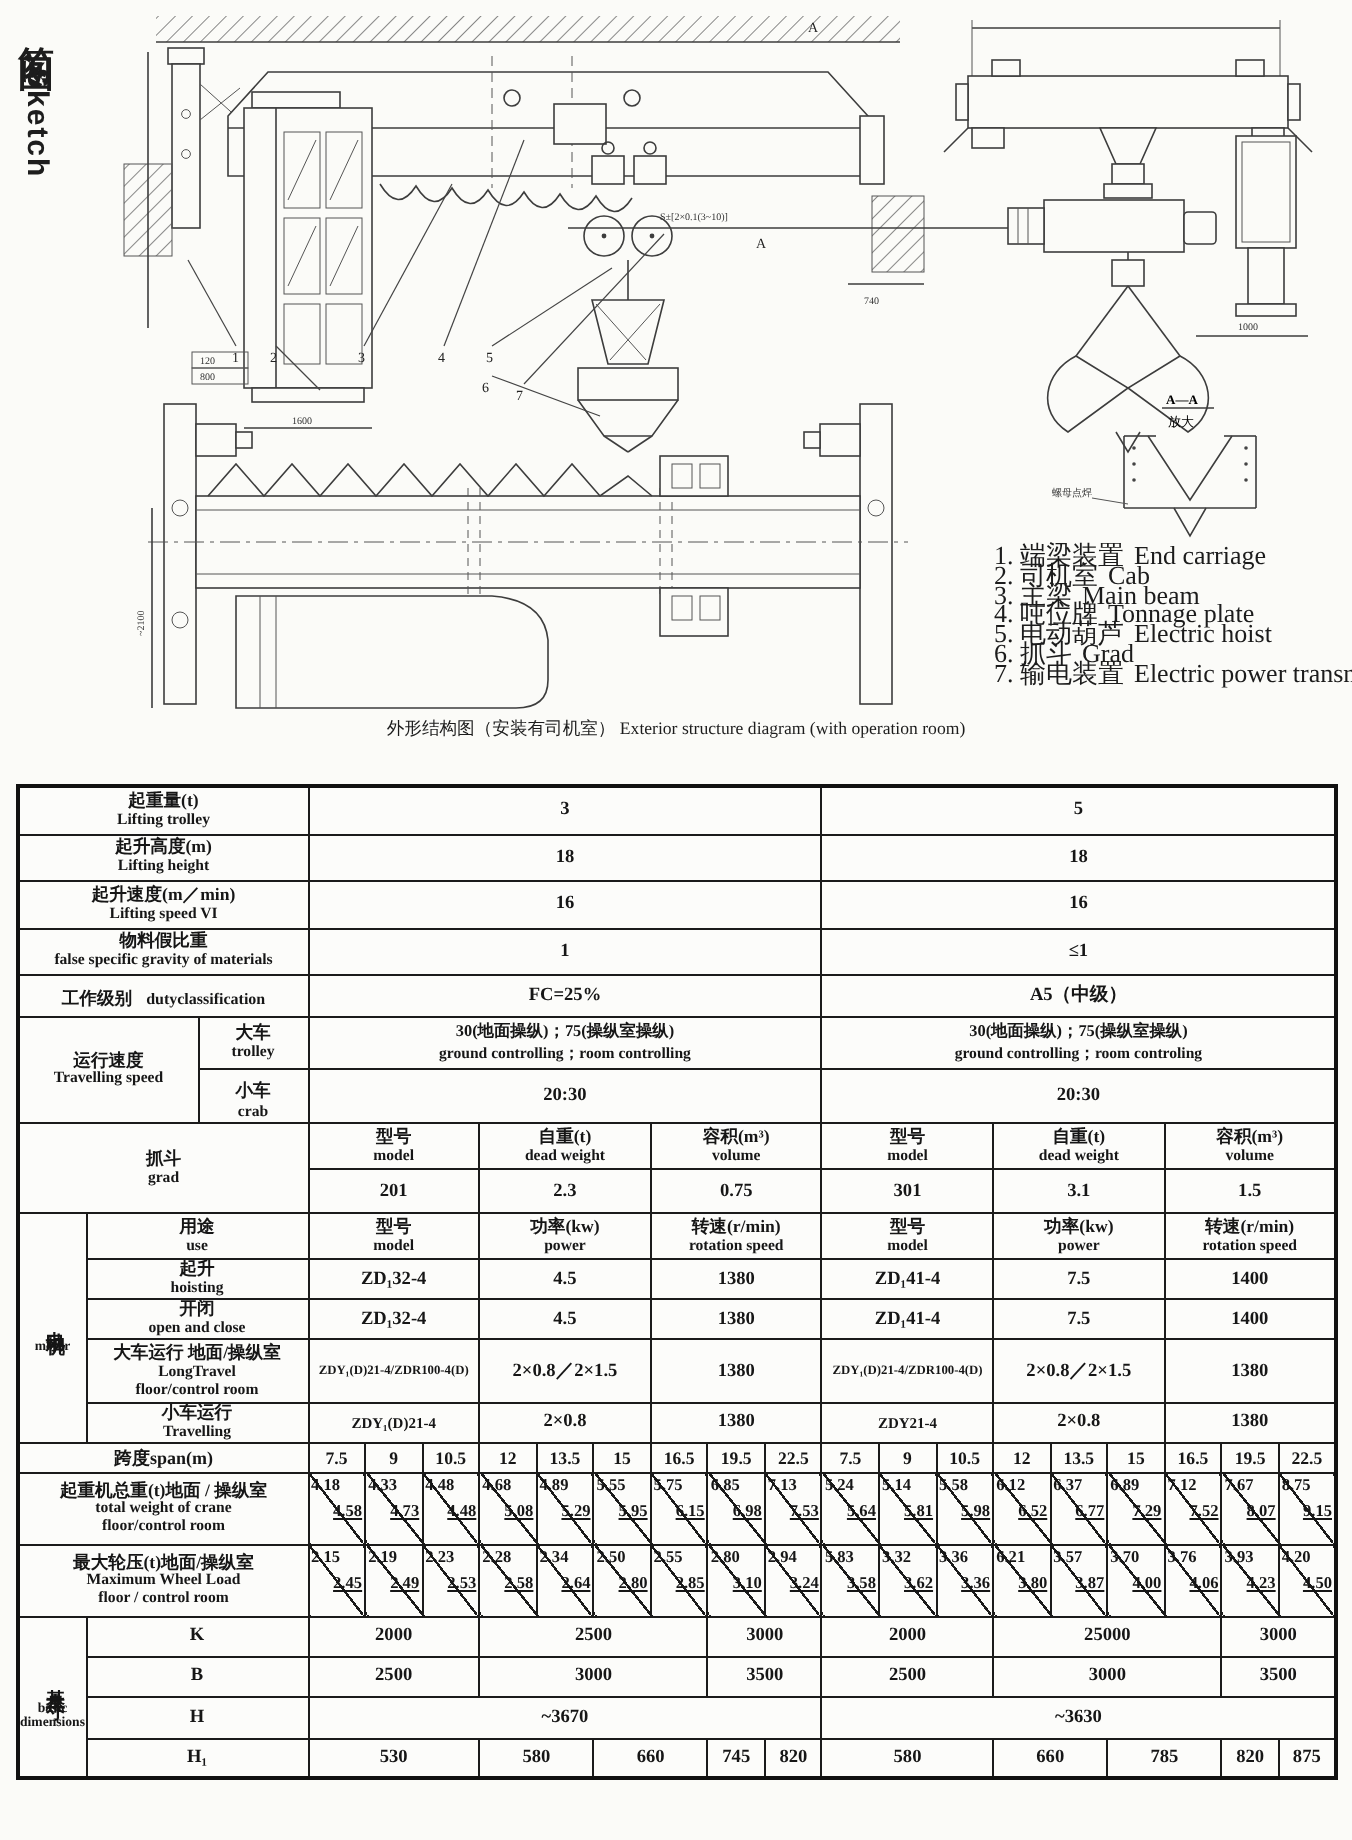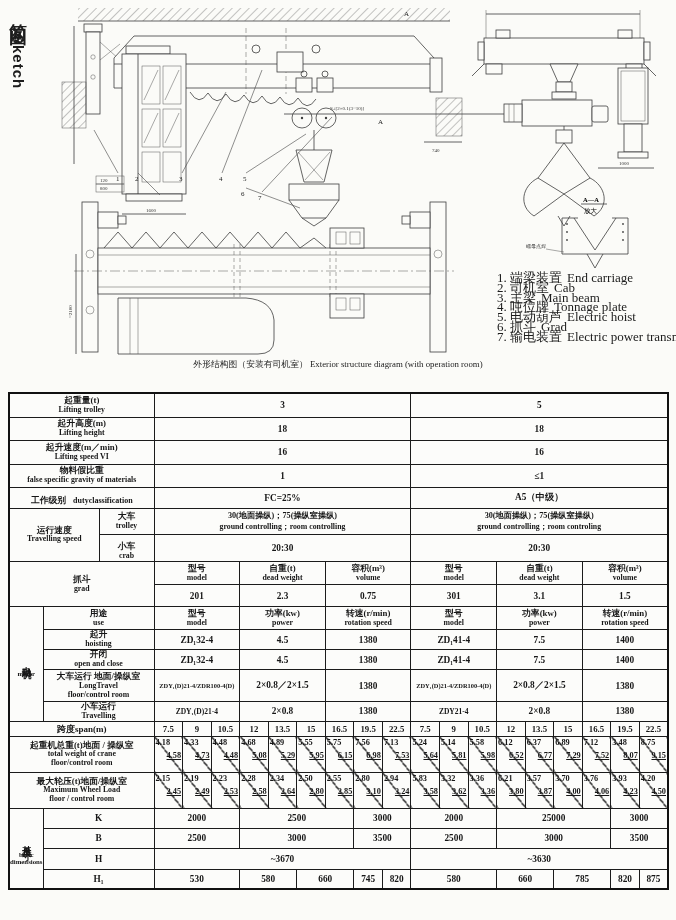--- a/index.html
+++ b/index.html
@@ -517,21 +517,21 @@
           </td>
           <td class="dg">
             <span class="t">5.55</span>
             <span class="b">5.95</span>
           </td>
           <td class="dg">
             <span class="t">5.75</span>
             <span class="b">6.15</span>
           </td>
           <td class="dg">
-            <span class="t">7.56</span>
+            <span class="t">6.85</span>
             <span class="b">6.98</span>
           </td>
           <td class="dg">
             <span class="t">7.13</span>
             <span class="b">7.53</span>
           </td>
           <td class="dg">
             <span class="t">5.24</span>
             <span class="b">5.64</span>
           </td>
@@ -553,21 +553,21 @@
           </td>
           <td class="dg">
             <span class="t">6.89</span>
             <span class="b">7.29</span>
           </td>
           <td class="dg">
             <span class="t">7.12</span>
             <span class="b">7.52</span>
           </td>
           <td class="dg">
-            <span class="t">3.48</span>
+            <span class="t">7.67</span>
             <span class="b">8.07</span>
           </td>
           <td class="dg">
             <span class="t">8.75</span>
             <span class="b">9.15</span>
           </td>
         </tr>
       <tr class="h36">
         <td colspan="3" class="lbl">
           <span class="zh">最大轮压(t)地面/操纵室</span>

